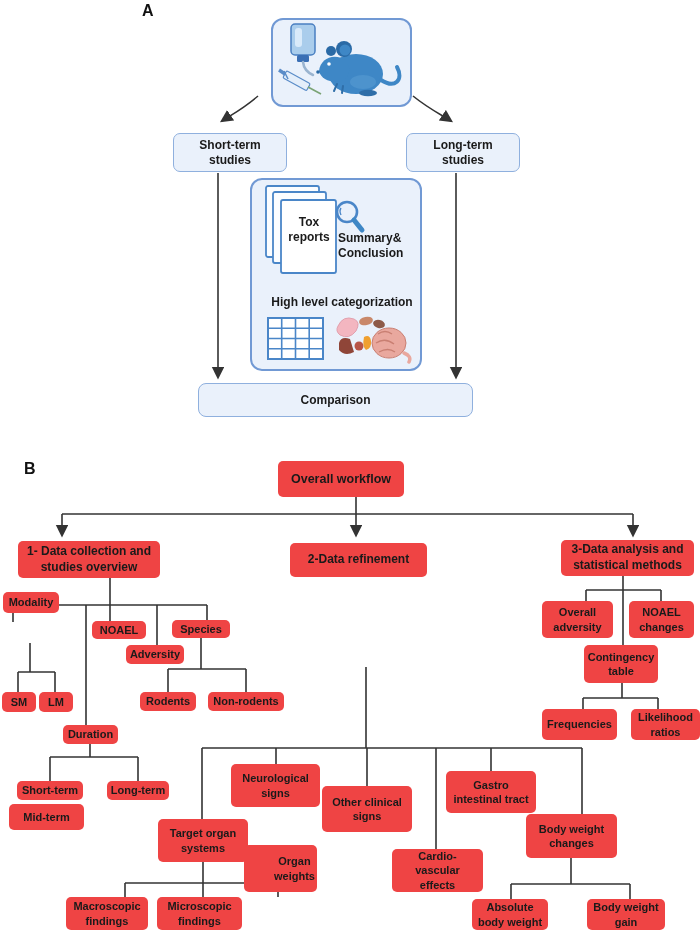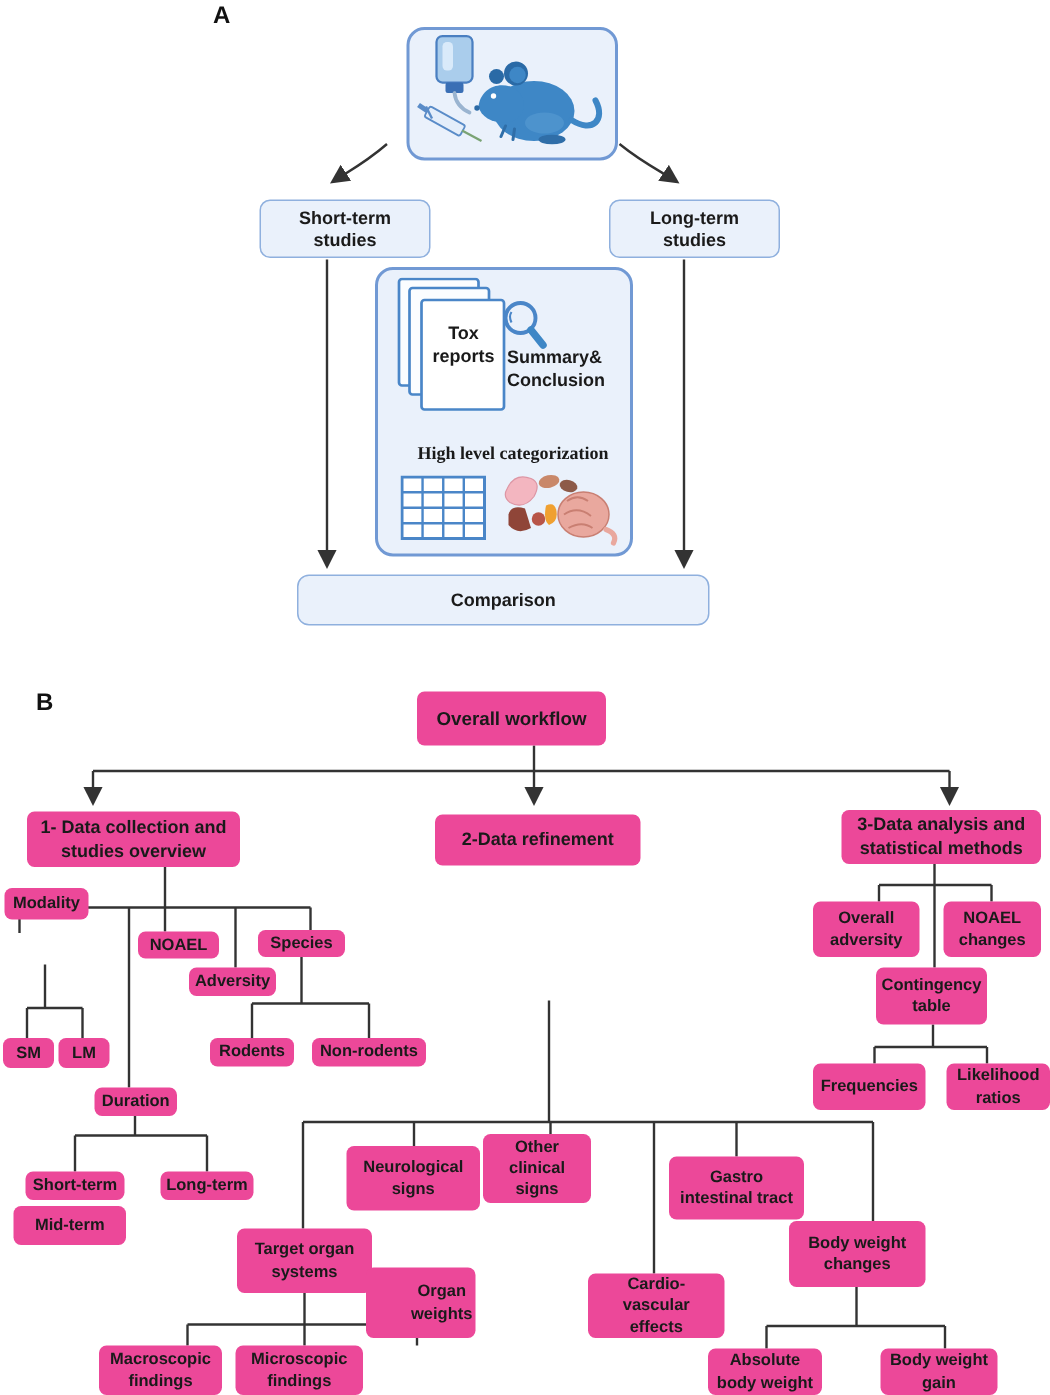--- a/index.html
+++ b/index.html
@@ -12,21 +12,21 @@
   .box-a{
     position:absolute;z-index:2;background:#eaf1fb;border:1.5px solid #8fb0de;border-radius:7px;
     display:flex;align-items:center;justify-content:center;text-align:center;
     font-weight:bold;font-size:12px;line-height:1.25;white-space:pre-line;box-sizing:border-box;
   }
   .big-a{
     position:absolute;z-index:2;background:#eaf1fb;border:2px solid #7199d4;border-radius:12px;
     box-sizing:border-box;
   }
   .box-c{
-    position:absolute;z-index:2;background:#ec4899;border-radius:5px;
+    position:absolute;z-index:2;background:#ef4444;border-radius:5px;
     display:flex;align-items:center;justify-content:center;text-align:center;
     font-weight:bold;font-size:11px;line-height:1.3;white-space:pre-line;box-sizing:border-box;padding:1px 2px;
   }
   .box-c.hdr{font-size:12px;}
   .lbl{
     position:absolute;z-index:3;font-weight:bold;font-size:12px;line-height:1.25;
     text-align:center;white-space:pre-line;
   }
   .icon{position:absolute;z-index:2;}
 </style>
@@ -149,21 +149,21 @@
   </svg>
   <div class="lbl" style="left:283px;top:215px;width:52px;">Tox
 reports</div>
   <svg class="icon" style="left:333px;top:198px;z-index:3;" width="34" height="38" viewBox="0 0 34 38">
     <circle cx="14" cy="14" r="10" fill="none" stroke="#4a86c8" stroke-width="2.6"></circle>
     <path d="M8,10 q-2,3 0,7" stroke="#4a86c8" stroke-width="1.4" fill="none"></path>
     <line x1="21" y1="22" x2="29" y2="32" stroke="#3e87c6" stroke-width="5" stroke-linecap="round"></line>
   </svg>
   <div class="lbl" style="left:334px;top:231px;width:76px;text-align:left;padding-left:4px;">Summary&amp;
 Conclusion</div>
-  <div class="lbl" style="left:262px;top:295px;width:160px;font-family:Liberation Serif, serif;">High level categorization</div>
+  <div class="lbl" style="left:262px;top:295px;width:160px;">High level categorization</div>
   <svg class="icon" style="left:267px;top:317px;z-index:3;" width="57" height="43" viewBox="0 0 57 43">
     <rect x="1" y="1" width="55" height="41" fill="#ffffff" stroke="#4a86c8" stroke-width="2"></rect>
     <path d="M1,11.2 H56 M1,21.5 H56 M1,31.8 H56 M14.7,1 V42 M28.5,1 V42 M42.2,1 V42" stroke="#4a86c8" stroke-width="1.6"></path>
   </svg>
   <svg class="icon" style="left:330px;top:312px;z-index:3;" width="82" height="52" viewBox="0 0 82 52">
     <path d="M8,14 Q13,3 24,7 Q31,10 26,19 Q19,28 10,23 Q5,19 8,14 Z" fill="#f3b6c0" stroke="#dd96a4" stroke-width="0.8"></path>
     <ellipse cx="36" cy="9" rx="7" ry="4.2" fill="#c9886a" transform="rotate(-12 36 9)"></ellipse>
     <ellipse cx="49" cy="12" rx="6" ry="4" fill="#8d5a48" transform="rotate(14 49 12)"></ellipse>
     <path d="M9,31 Q11,24 20,27 L24,40 Q15,45 9,38 Z" fill="#8f4538"></path>
     <circle cx="29" cy="34" r="4.5" fill="#b85548"></circle>
@@ -193,21 +193,21 @@
   <div class="box-c" style="left:39px;top:692px;width:34px;height:20px;">LM</div>
   <div class="box-c" style="left:140px;top:692px;width:56px;height:19px;">Rodents</div>
   <div class="box-c" style="left:208px;top:692px;width:76px;height:19px;">Non-rodents</div>
   <div class="box-c" style="left:63px;top:725px;width:55px;height:19px;">Duration</div>
   <div class="box-c" style="left:17px;top:781px;width:66px;height:19px;">Short-term</div>
   <div class="box-c" style="left:107px;top:781px;width:62px;height:19px;">Long-term</div>
   <div class="box-c" style="left:9px;top:804px;width:75px;height:26px;">Mid-term</div>
 
   <div class="box-c" style="left:231px;top:764px;width:89px;height:43px;">Neurological
 signs</div>
-  <div class="box-c" style="left:322px;top:756px;width:72px;height:46px;">Other clinical
+  <div class="box-c" style="left:322px;top:786px;width:90px;height:46px;">Other clinical
 signs</div>
   <div class="box-c" style="left:446px;top:771px;width:90px;height:42px;">Gastro
 intestinal tract</div>
   <div class="box-c" style="left:526px;top:814px;width:91px;height:44px;">Body weight
 changes</div>
   <div class="box-c" style="left:392px;top:849px;width:91px;height:43px;">Cardio-
 vascular
 effects</div>
   <div class="box-c" style="left:158px;top:819px;width:90px;height:43px;">Target organ
 systems</div>

